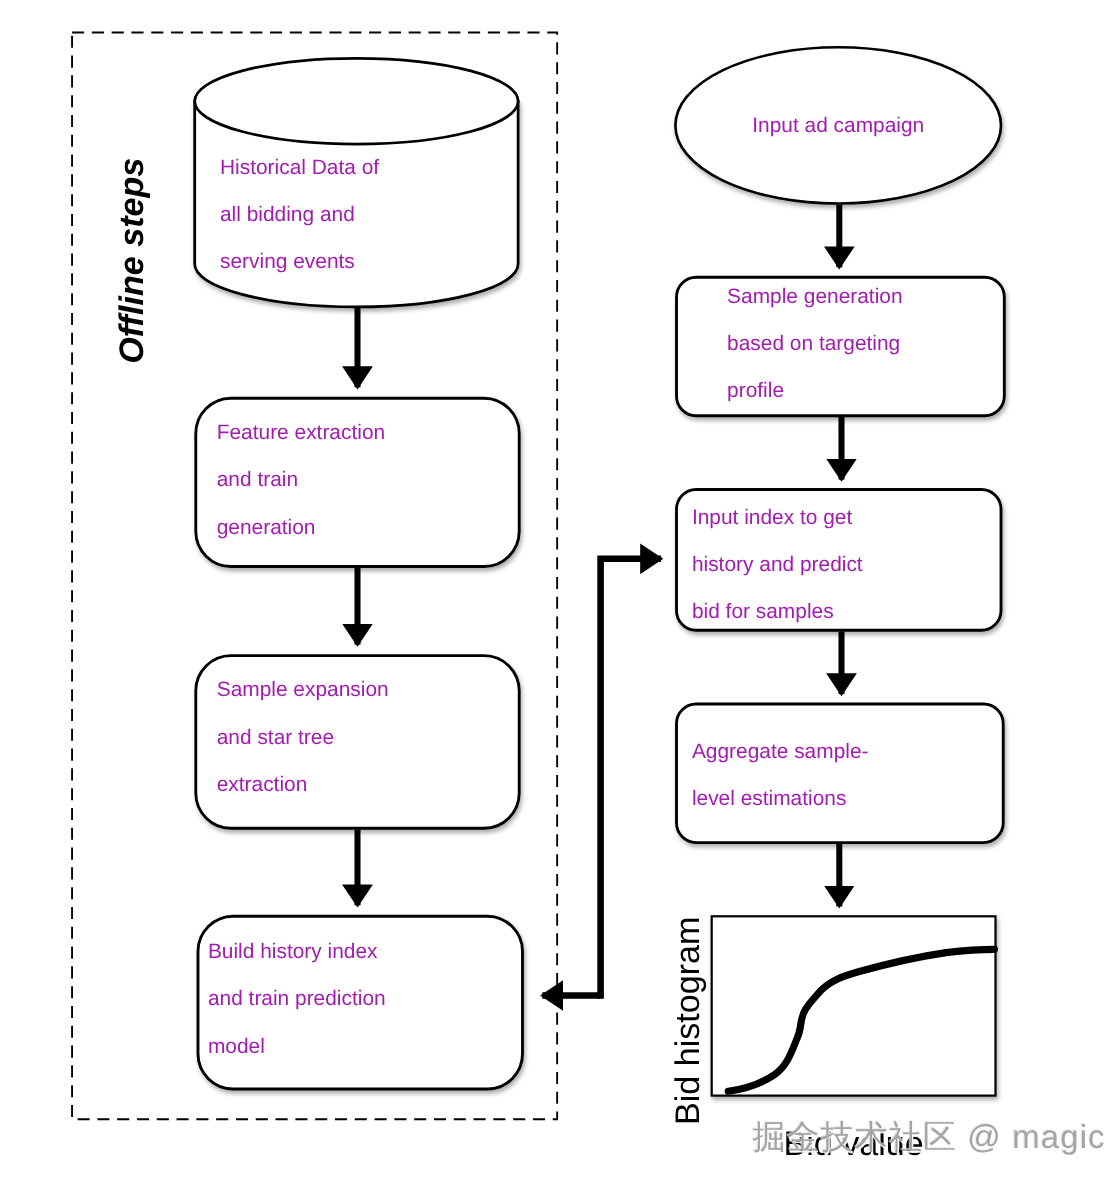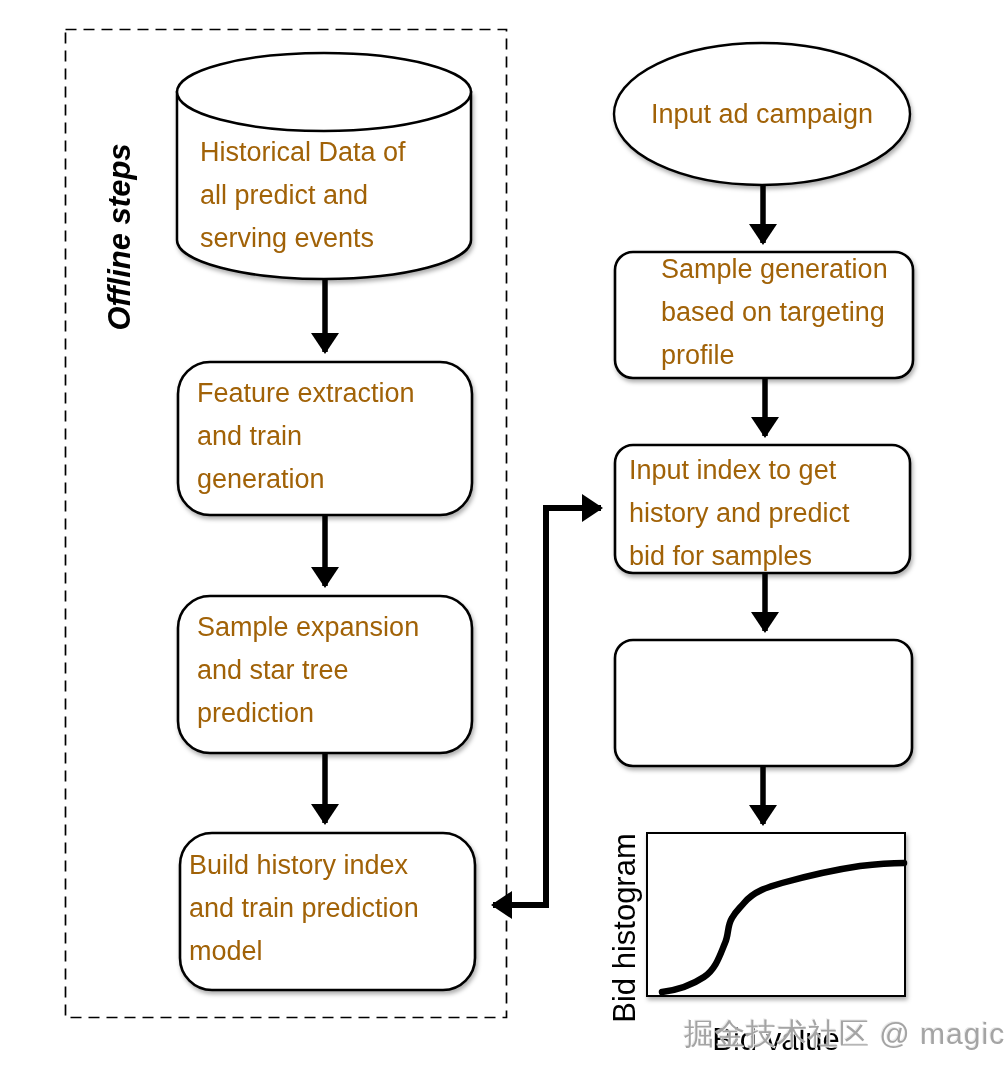--- a/index.html
+++ b/index.html
@@ -2,22 +2,22 @@
 <html><head>
 <meta charset="utf-8">
 <style>
   html,body{margin:0;padding:0;background:#ffffff;}
   #canvas{
     position:relative;width:1004px;height:1074px;background:#ffffff;
     font-family:"Liberation Sans", sans-serif;color:#000;overflow:hidden;
   }
   #diagram-svg{position:absolute;left:0;top:0;z-index:0;}
   .node-label{
-    position:absolute;z-index:2;font-size:27px;line-height:43px;
-    white-space:pre-line;color:#a16207;
+    position:absolute;z-index:2;font-size:19px;line-height:43px;
+    white-space:pre-line;color:#a21caf;
   }
   .center{text-align:center;}
   .rotated{
     transform:rotate(-90deg);transform-origin:center center;
     text-align:center;white-space:nowrap;
   }
   #offline-label{
     position:absolute;z-index:2;left:0px;top:216px;width:240px;height:42px;
     font-size:31px;font-weight:bold;font-style:italic;line-height:42px;
   }
@@ -84,45 +84,47 @@
 
     <g stroke="#000" stroke-width="6" fill="none">
       <path d="M546 905 L493 905" marker-end="url(#arrowhead)"></path>
       <path d="M546 908 L546 508 L601 508" marker-end="url(#arrowhead)"></path>
     </g>
   </svg>
 
   <div id="offline-label" class="rotated">Offline steps</div>
 
   <div class="node-label" style="left:200px;top:131px;">Historical Data of
-all predict and
+all bidding and
 serving events</div>
 
   <div class="node-label" style="left:197px;top:372px;">Feature extraction
 and train
 generation</div>
 
   <div class="node-label" style="left:197px;top:606px;">Sample expansion
 and star tree
-prediction</div>
+extraction</div>
 
   <div class="node-label" style="left:189px;top:844px;">Build history index
 and train prediction
 model</div>
 
   <div class="node-label center" style="left:614px;top:93px;width:296px;">Input ad campaign</div>
 
   <div class="node-label" style="left:629px;top:248px;margin-left:32px;">Sample generation
 based on targeting
 profile</div>
 
   <div class="node-label" style="left:629px;top:449px;">Input index to get
 history and predict
 bid for samples</div>
 
+  <div class="node-label" style="left:629px;top:662px;">Aggregate sample-
+level estimations</div>
 
   <div id="bid-histogram-label" class="rotated">Bid histogram</div>
 
   <div id="bid-value-label" class="center">Bid value</div>
 
   <div id="watermark">掘金技术社区 @ magicwt</div>
 
 </div>
 
 </body></html>

